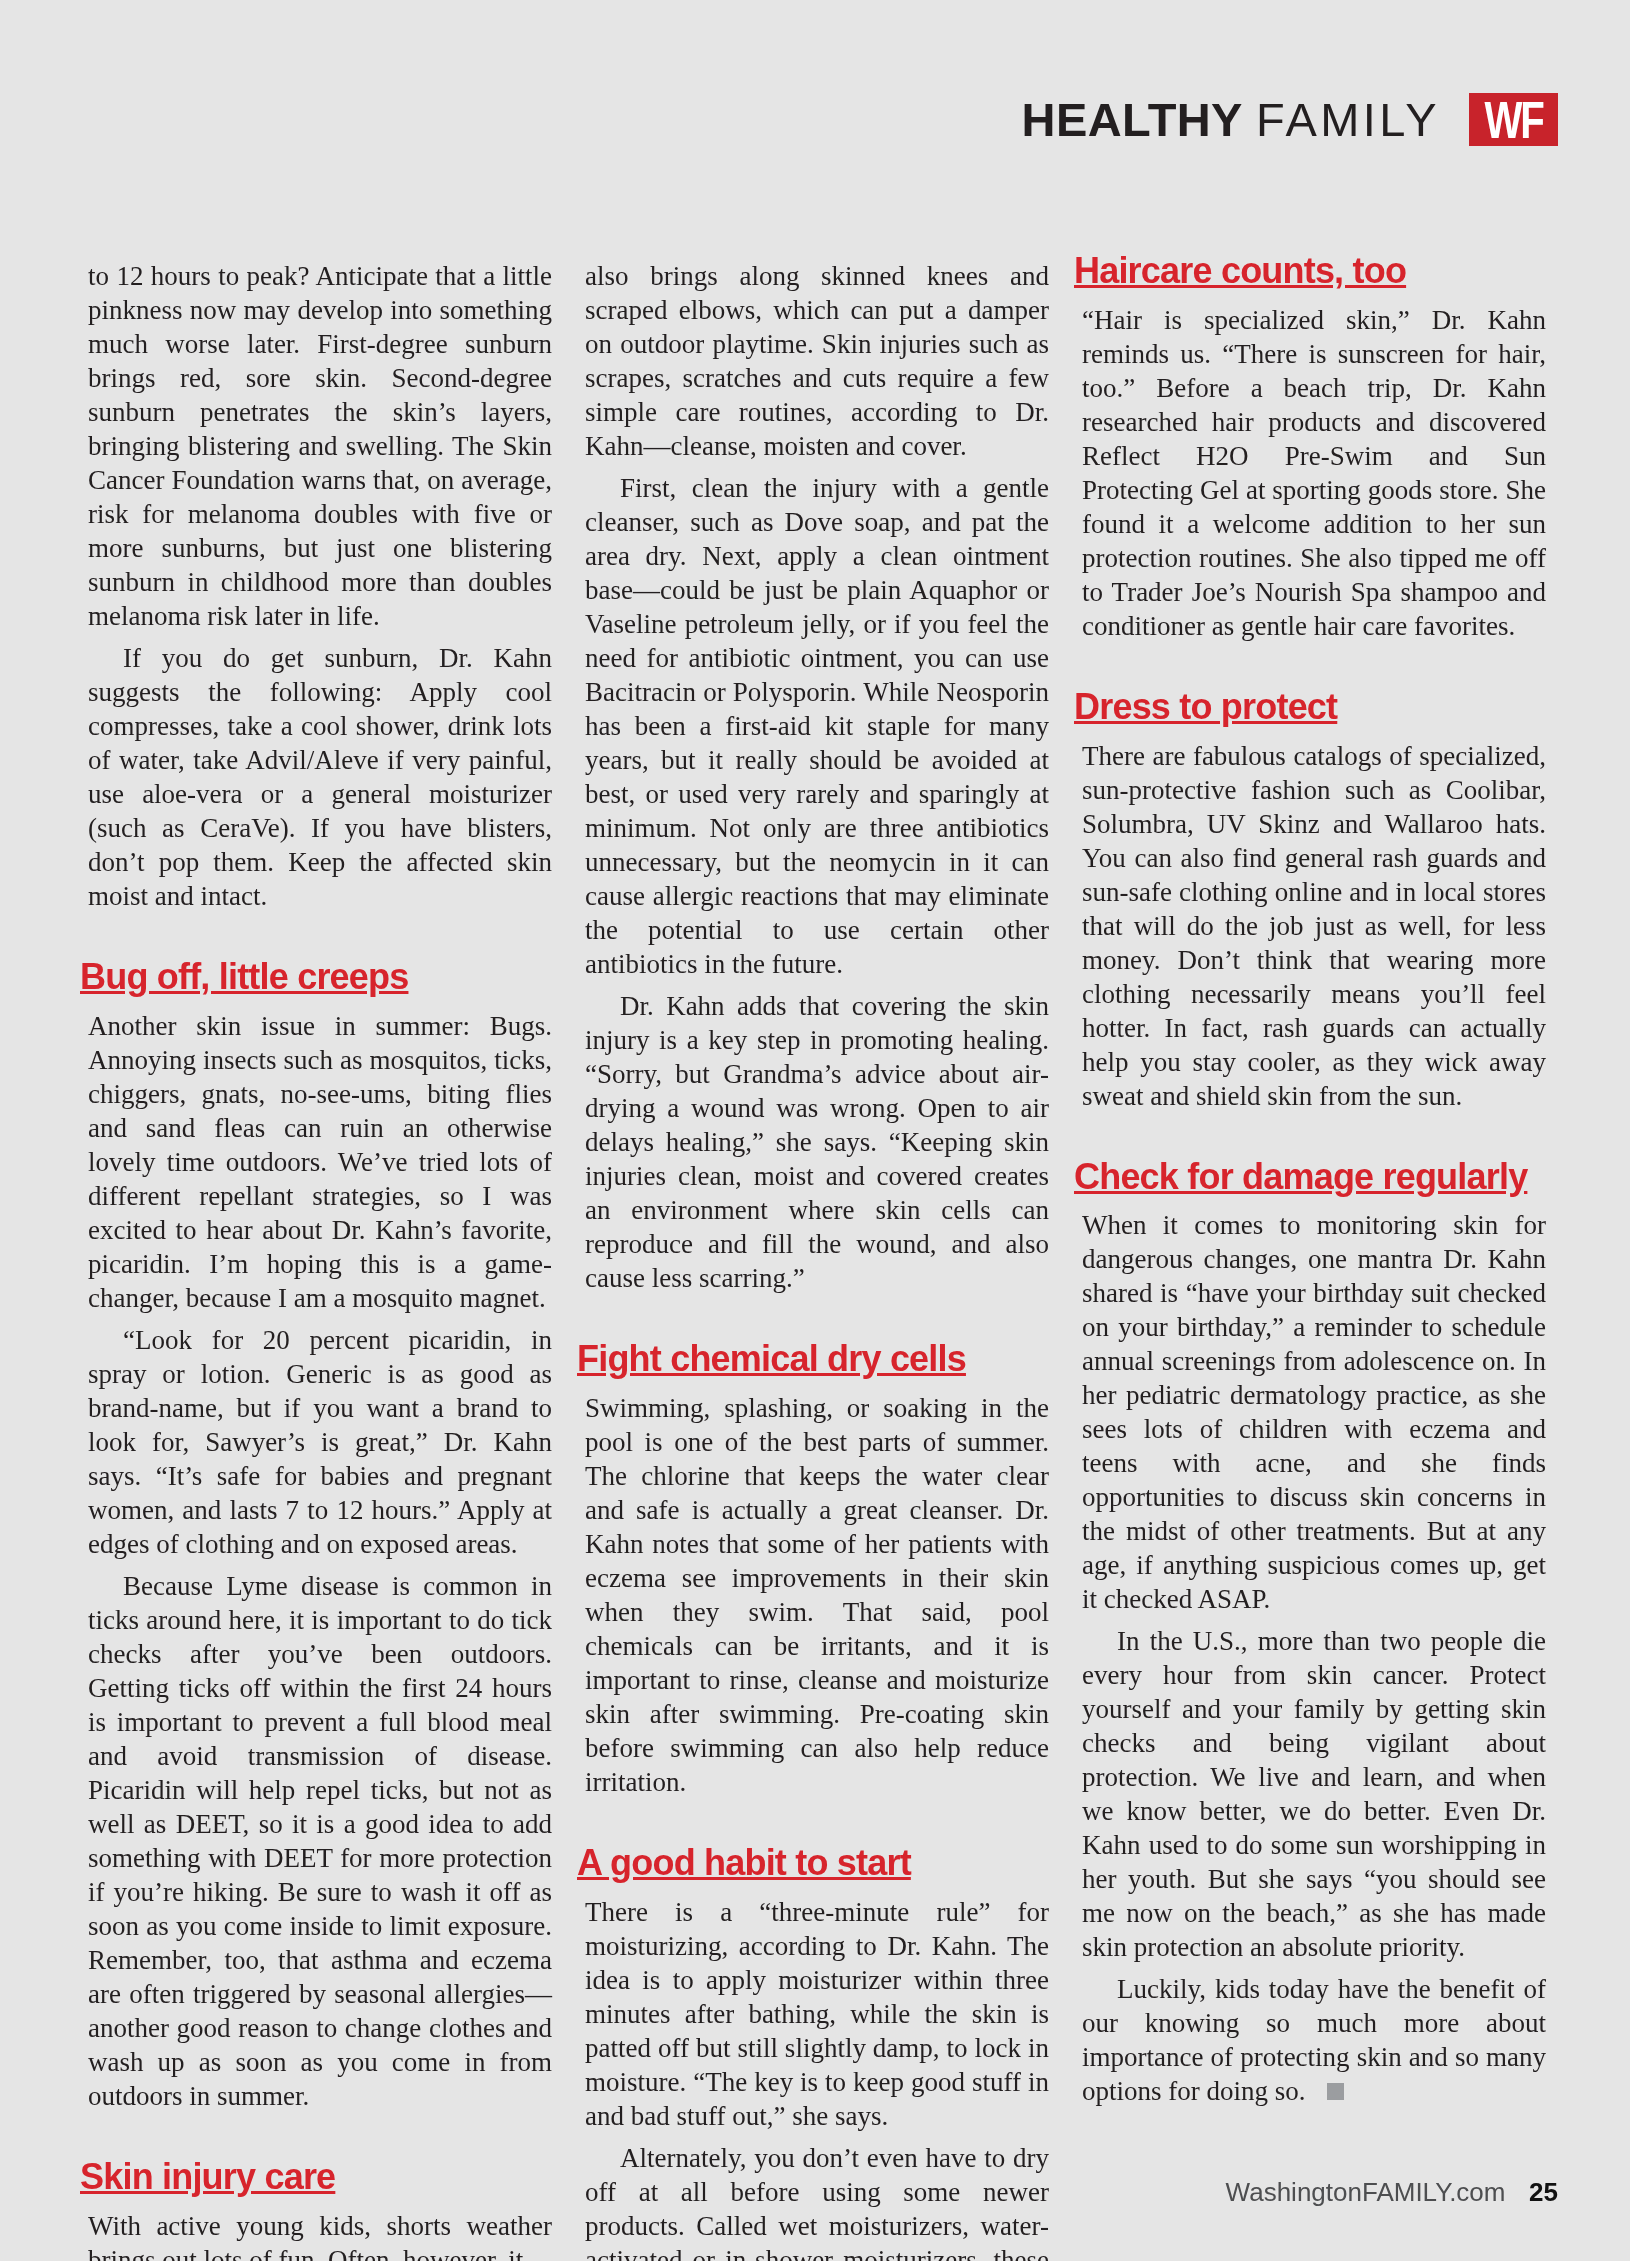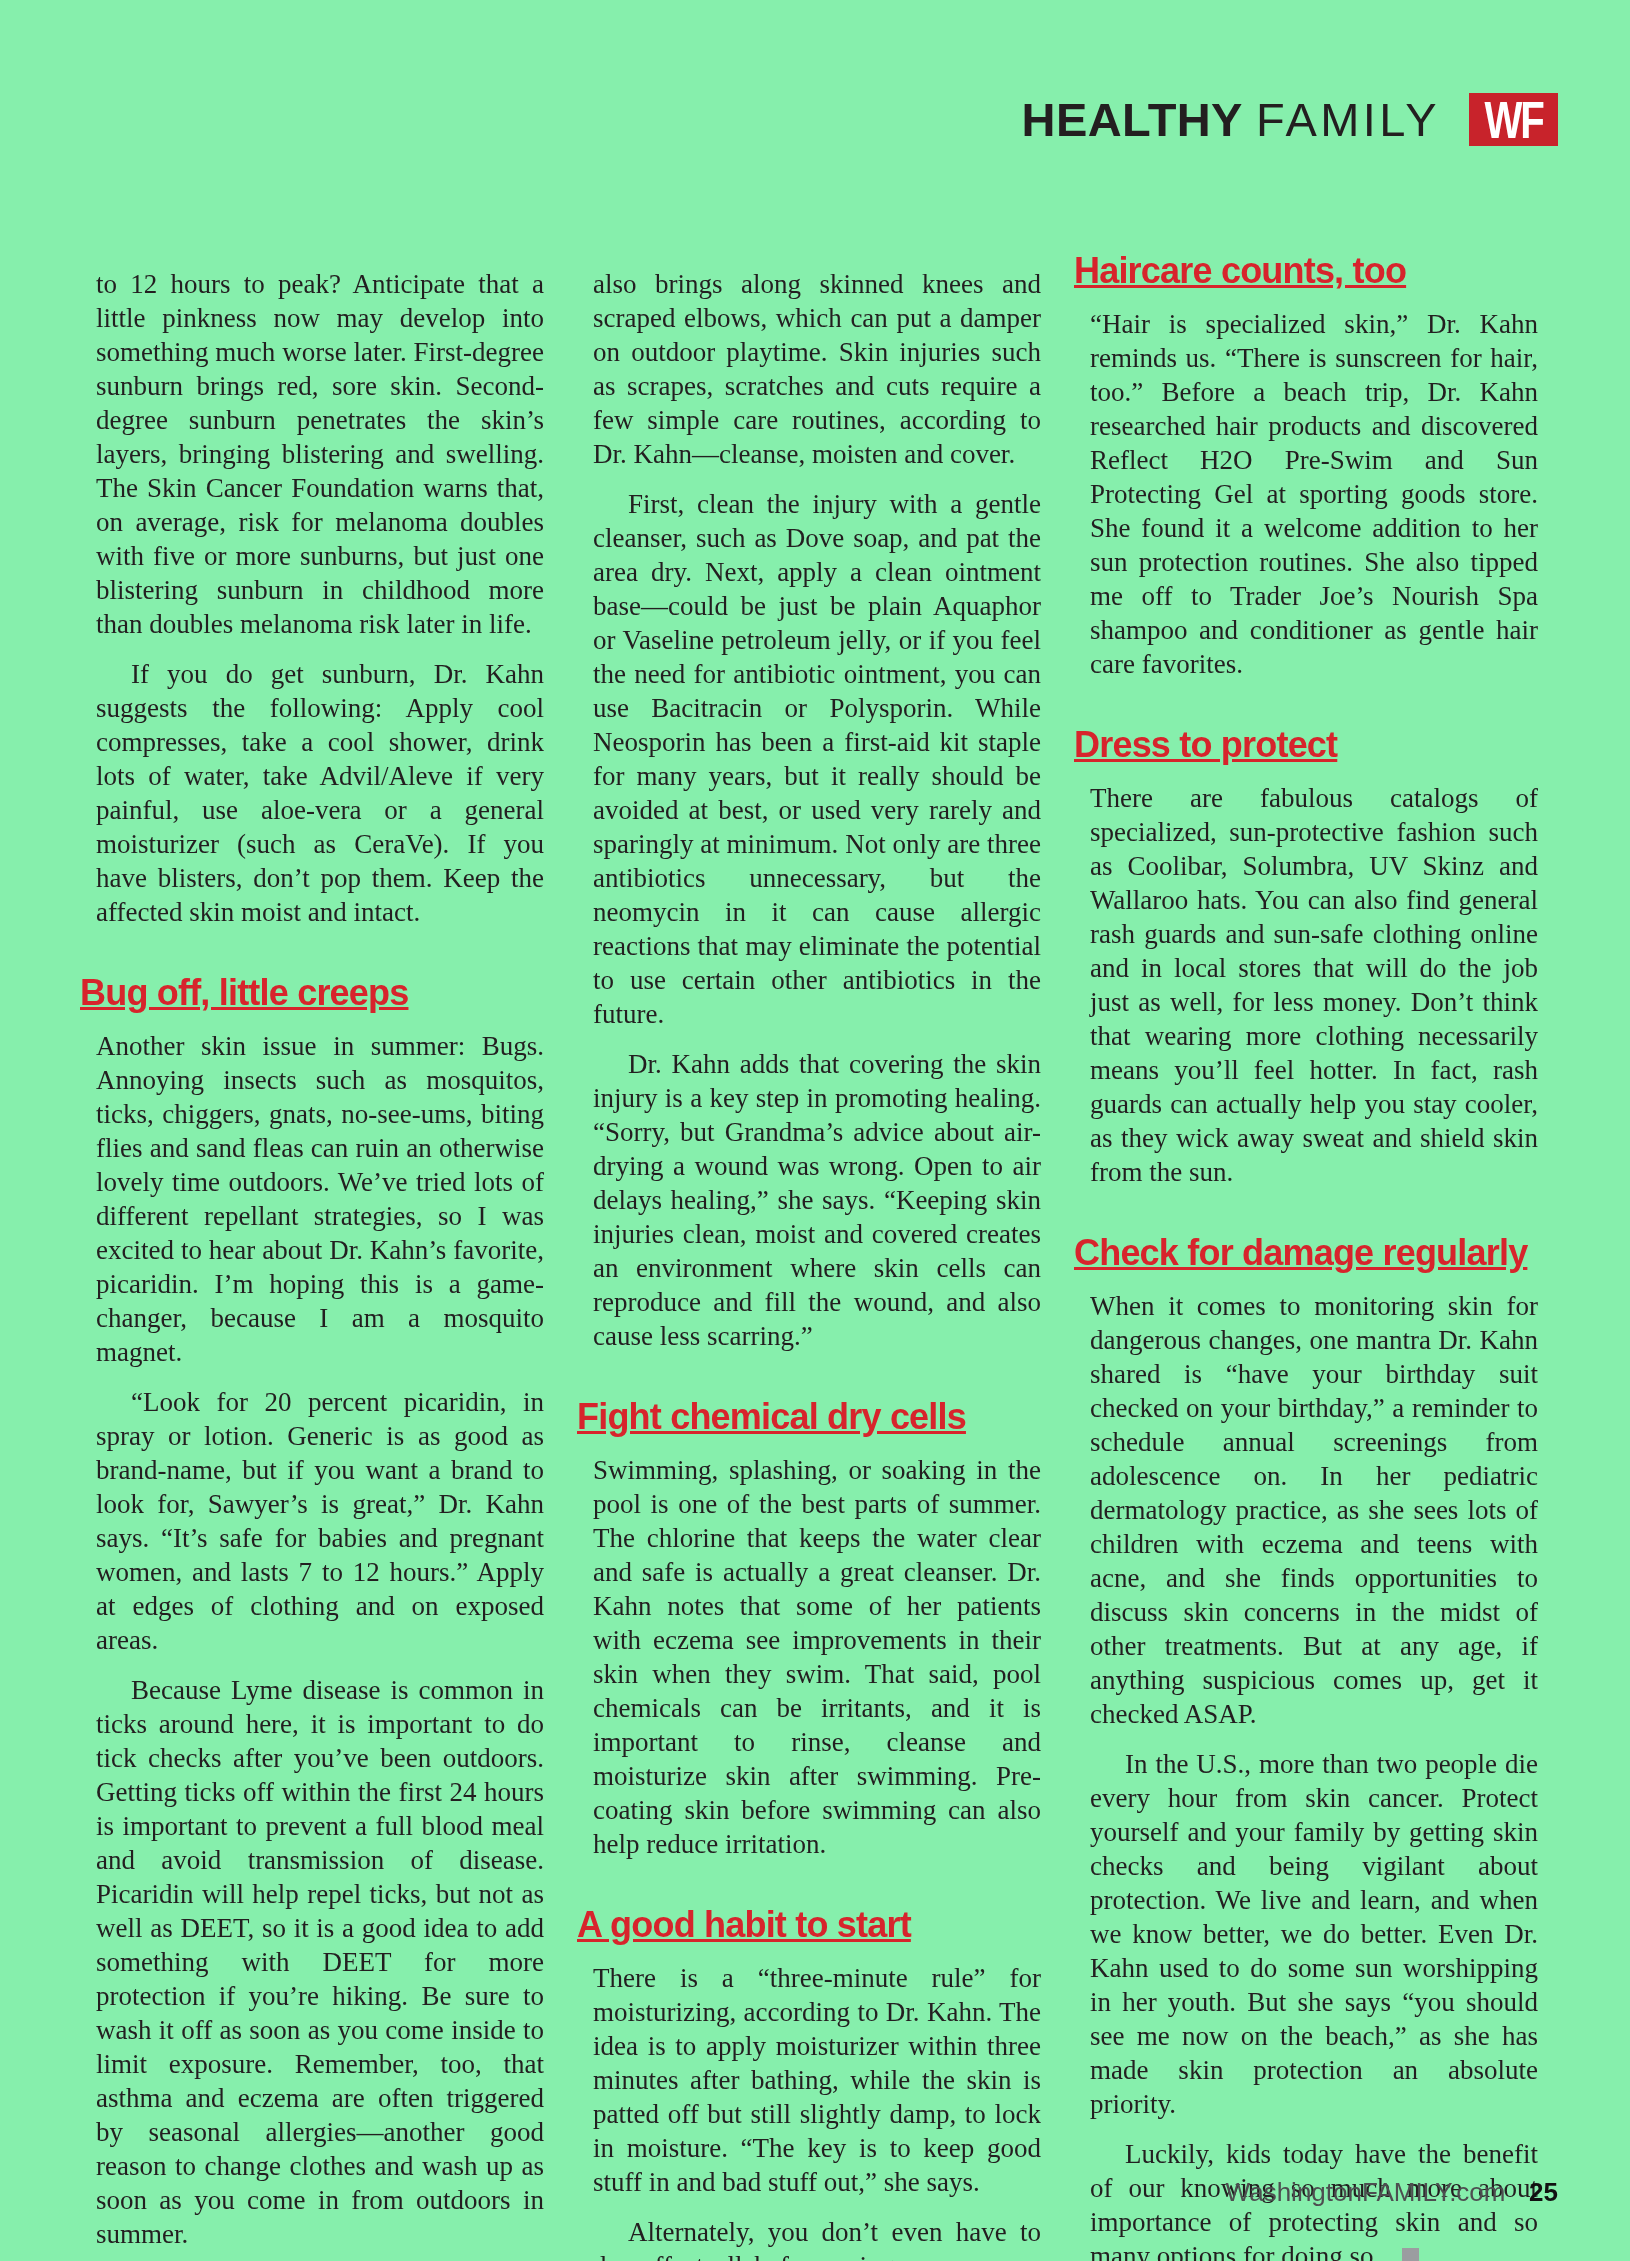--- a/index.html
+++ b/index.html
@@ -2,21 +2,21 @@
 <html style="--accent: #d7242c; --logo-red: #c8232b; --body-text: #231f20; --endmark-gray: #9b9da0;font-size:13.5px"><head>
 <meta charset="utf-8">
 <style>
   html, body { margin: 0; padding: 0; }
   body { background: #ffffff; }
 
   .page {
     position: relative;
     width: 1630px;
     height: 2261px;
-    background: #86efac;
+    background: #e5e5e5;
     overflow: hidden;
     font-family: "Liberation Serif", serif;
     color: var(--body-text, #231f20);
   }
 
   
   .header {
     position: absolute;
     top: 93px;
     right: 72px;
@@ -56,21 +56,21 @@
     top: 251px;
     width: 1472px;
     display: flex;
     gap: 17px;
   }
   .col {
     width: 480px;
     flex: 0 0 480px;
   }
   .body-p {
-    margin: 16px;
+    margin: 8px;
     font-size: 27px;
     line-height: 34px;
     text-align: justify;
     text-justify: inter-word;
   }
   .body-p.indent { text-indent: 35px; }
   .sec-heading {
     font-family: "Liberation Sans", sans-serif;
     font-weight: 700;
     font-size: 36px;

